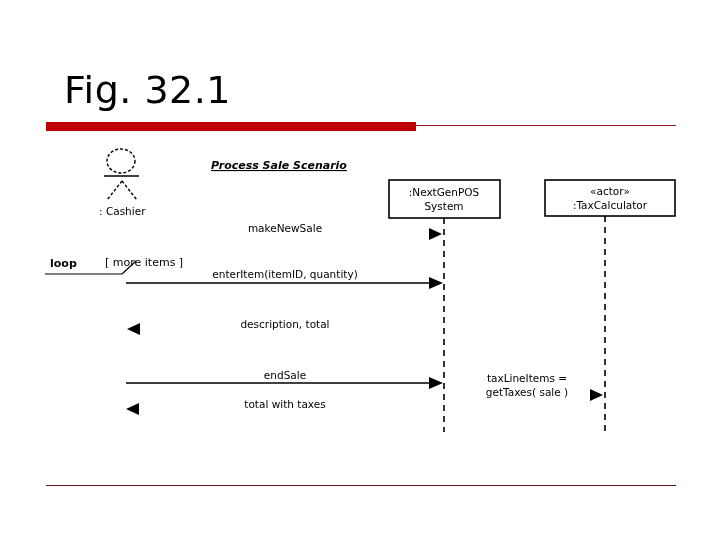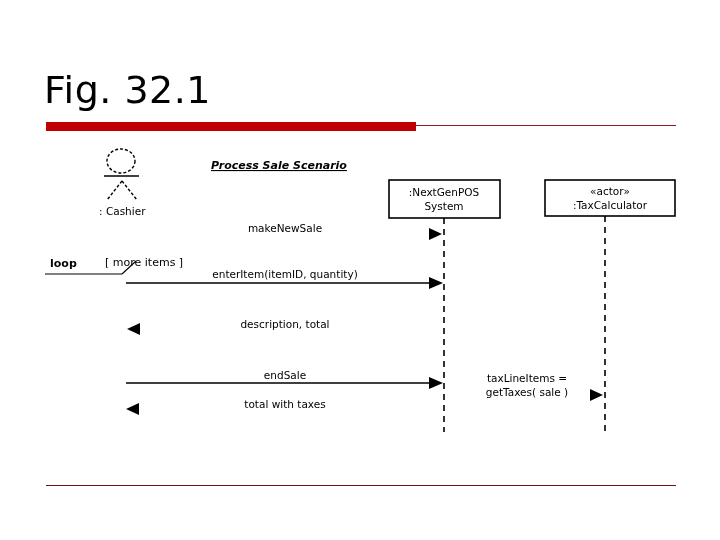--- a/index.html
+++ b/index.html
@@ -12,21 +12,21 @@
     width: 720px;
     height: 540px;
     background: #ffffff;
     overflow: hidden;
     font-family: "DejaVu Sans", sans-serif;
   }
 
   
   #title {
     position: absolute;
-    left: 44px;
+    left: 64px;
     top: 68px;
     font-size: 38px;
     color: #000000;
     font-family: "DejaVu Sans", sans-serif;
     letter-spacing: 0.5px;
     white-space: nowrap;
   }
   #title-bar-thick {
     position: absolute;
     left: 46px;

